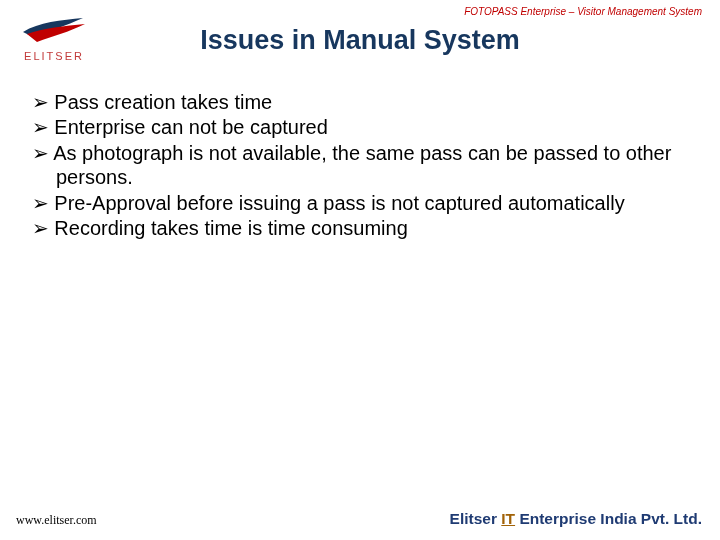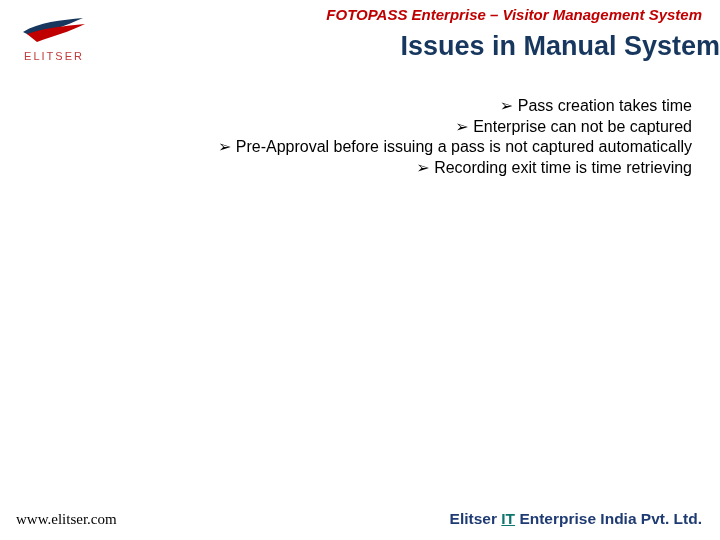--- a/index.html
+++ b/index.html
@@ -7,22 +7,22 @@
     width: 720px;
     height: 540px;
     background: #ffffff;
     font-family: Arial, Helvetica, sans-serif;
     position: relative;
     overflow: hidden;
   }
   .header-strip {
     text-align: right;
     padding: 6px 18px 2px 0;
-    font-size: 15px;
-    font-weight: bold;
+    font-size: 10px;
+    font-weight: normal;
     font-style: italic;
     color: #c00000;
   }
   .logo-area {
     position: absolute;
     left: 14px;
     top: 16px;
     width: 80px;
     display: flex;
     flex-direction: column;
@@ -35,64 +35,63 @@
   }
   .logo-swoosh svg { width: 100%; height: 100%; }
   .logo-text {
     margin-top: 4px;
     font-size: 11px;
     letter-spacing: 2px;
     color: #c23a3a;
     font-weight: 500;
   }
   .slide-title {
-    text-align: right;
+    text-align: center;
     font-size: 27px;
     font-weight: bold;
     color: #17375e;
     margin: 6px 0 34px 0;
   }
   .bullet-list {
     list-style: none;
     padding: 0 28px 0 32px;
   }
   .bullet-list li {
-    font-size: 16px;
+    font-size: 20px;
     color: #000;
     line-height: 1.22;
     margin-bottom: 1px;
     padding-left: 24px;
     text-indent: -24px;
-    text-align: right;
   }
   .bullet-list li::before {
     content: "➢ ";
     color: #000;
   }
   .footer {
     position: absolute;
     bottom: 12px;
     left: 0;
     right: 0;
     display: flex;
     justify-content: space-between;
     padding: 0 18px 0 16px;
     align-items: baseline;
   }
   .footer-url {
     font-family: "Times New Roman", serif;
-    font-size: 15px;
+    font-size: 12px;
     color: #000;
   }
   .footer-company {
     font-size: 15.5px;
     font-weight: bold;
   }
   .fc-blue { color: #1f3b73; }
-  .fc-red  { color: #0f766e; text-decoration: underline; }
+  .fc-red  { color: #a16207; text-decoration: underline; }
 </style>
 </head>
 <body>
 
 <div class="header-strip">FOTOPASS Enterprise – Visitor Management System</div>
 
 <div class="logo-area">
   <div class="logo-swoosh">
     <svg viewBox="0 0 66 30">
       <path d="M2 16 C 18 6, 40 4, 62 2 C 44 10, 30 14, 14 22 Z" fill="#17375e"></path>
@@ -100,22 +99,23 @@
     </svg>
   </div>
   <div class="logo-text">ELITSER</div>
 </div>
 
 <h1 class="slide-title">Issues in Manual System</h1>
 
 <ul class="bullet-list">
   <li>Pass creation takes time</li>
   <li>Enterprise can not be captured</li>
+  <li>As photograph is not available, the same pass can be passed to other persons.</li>
   <li>Pre-Approval before issuing a pass is not captured automatically</li>
-  <li>Recording exit time is time retrieving</li>
+  <li>Recording takes time is time consuming</li>
 </ul>
 
 <div class="footer">
   <span class="footer-url">www.elitser.com</span>
   <span class="footer-company">
     <span class="fc-blue">Elitser </span><span class="fc-red">IT</span><span class="fc-blue"> Enterprise India Pvt. Ltd.</span>
   </span>
 </div>
 
 </body></html>

